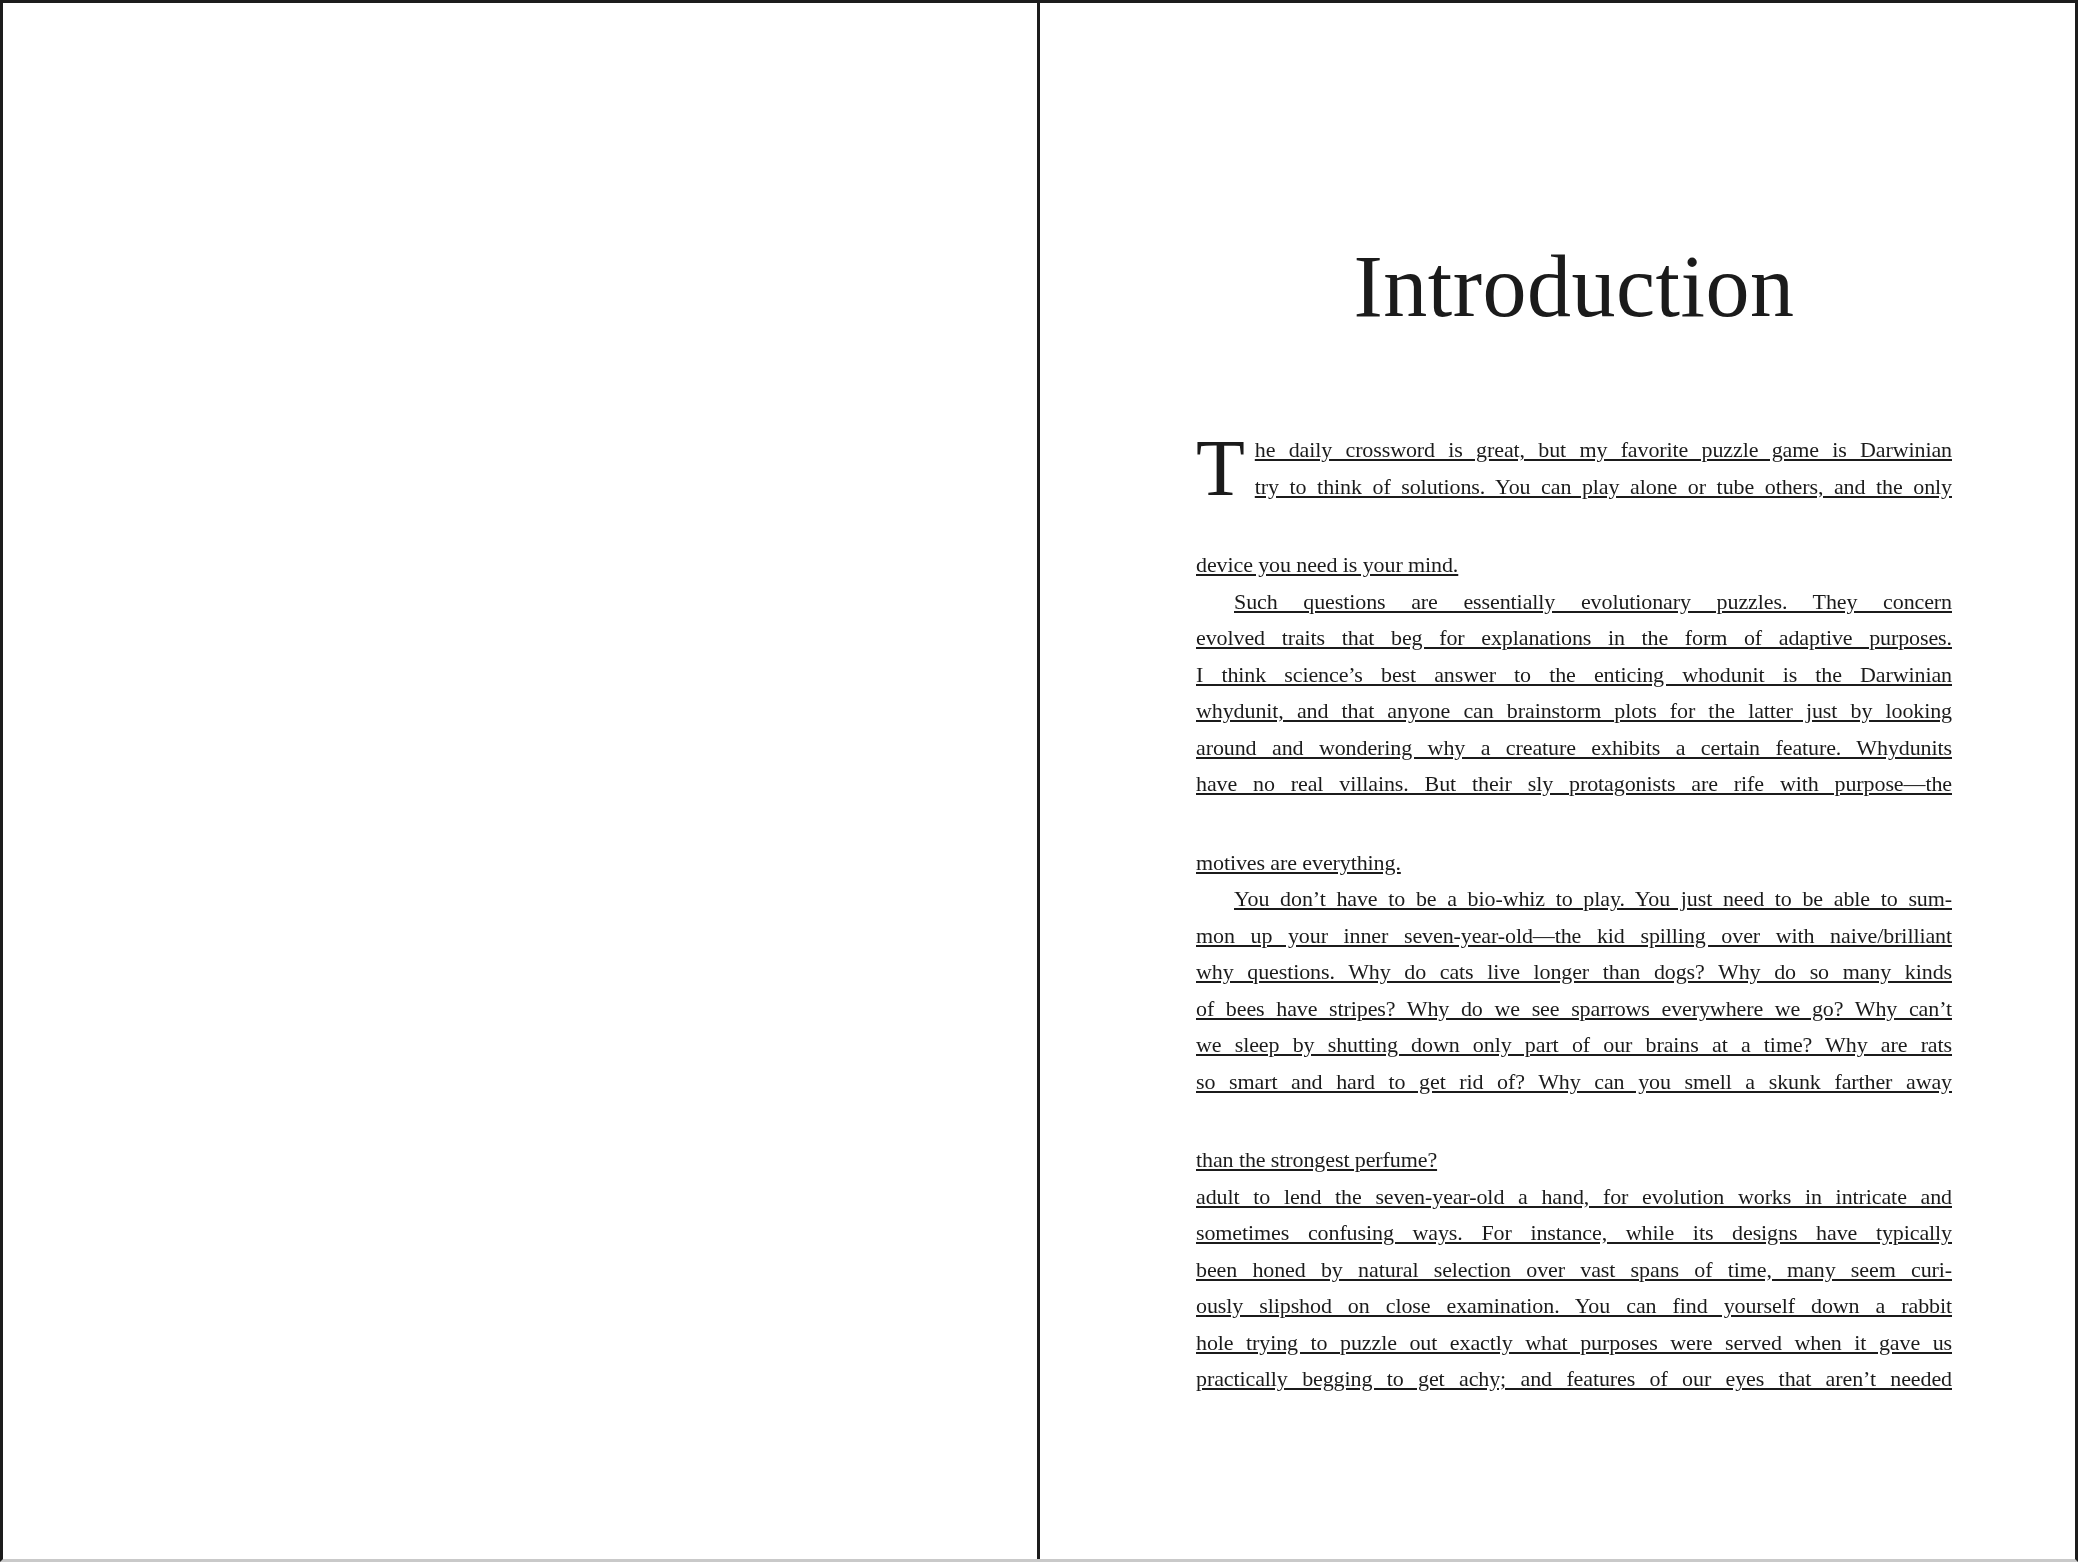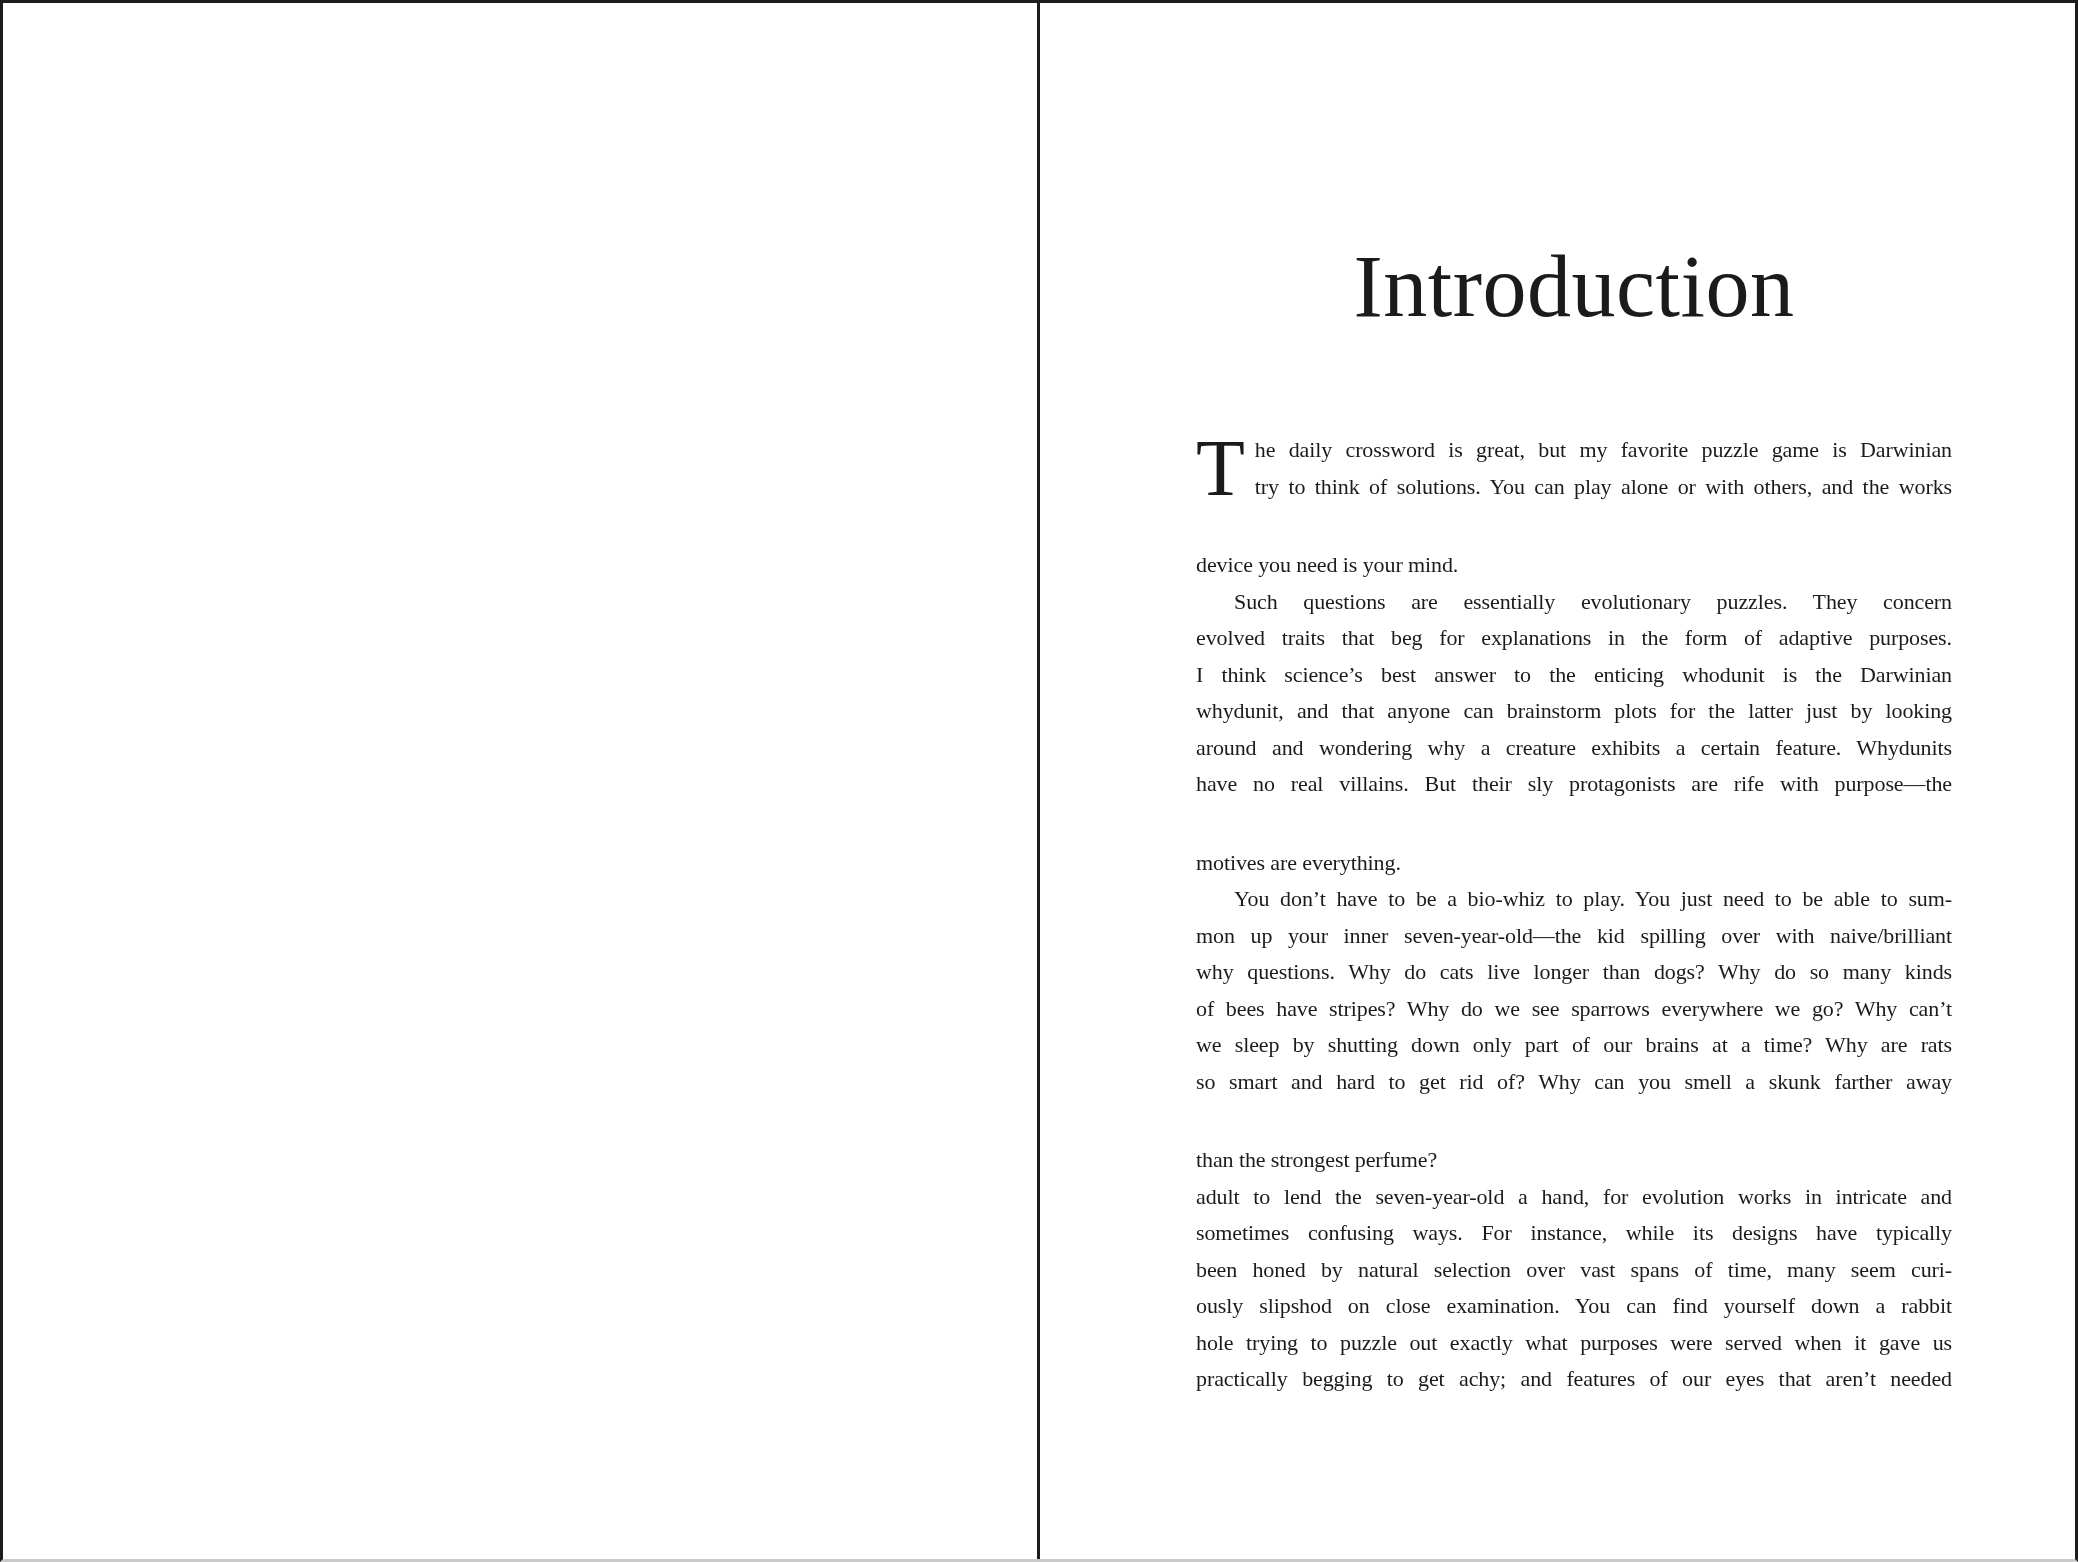--- a/index.html
+++ b/index.html
@@ -56,20 +56,21 @@
     margin-top: 101px;
     font-size: 22px;
     line-height: 36.5px;
     letter-spacing: -0.1px;
     color: #1b1b1b;
   }
   .para { margin: 0; }
   .line {
     text-align: justify;
     text-align-last: justify;
+    text-decoration: underline;
   }
   .line.para-end {
     text-align-last: left;
     margin-top: 42px;
   }
   .para.indent .line.first {
     text-indent: 38px;
   }
   .dropcap {
     float: left;
@@ -85,21 +86,21 @@
 <div class="spread">
   <div class="left-page"></div>
   <div class="page-divider"></div>
   <div class="right-page">
     <div class="content">
       <h1 class="chapter-title">Introduction</h1>
       <div class="body-text" id="body-text">
           <div class="para">
             <span class="dropcap">T</span>
             <div class="line first">he daily crossword is great, but my favorite puzzle game is Darwinian</div>
-            <div class="line">try to think of solutions. You can play alone or with others, and the works</div>
+            <div class="line">try to think of solutions. You can play alone or tube others, and the only</div>
             <div class="line para-end">device you need is your mind.</div>
           </div>
           <div class="para indent">
             <div class="line first">Such questions are essentially evolutionary puzzles. They concern</div>
             <div class="line">evolved traits that beg for explanations in the form of adaptive purposes.</div>
             <div class="line">I think science’s best answer to the enticing whodunit is the Darwinian</div>
             <div class="line">whydunit, and that anyone can brainstorm plots for the latter just by looking</div>
             <div class="line">around and wondering why a creature exhibits a certain feature. Whydunits</div>
             <div class="line">have no real villains. But their sly protagonists are rife with purpose—the</div>
             <div class="line para-end">motives are everything.</div>

